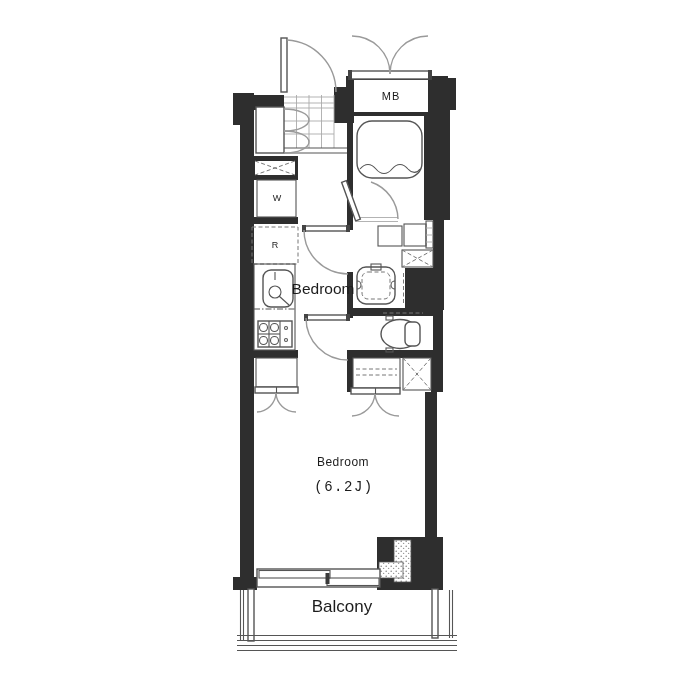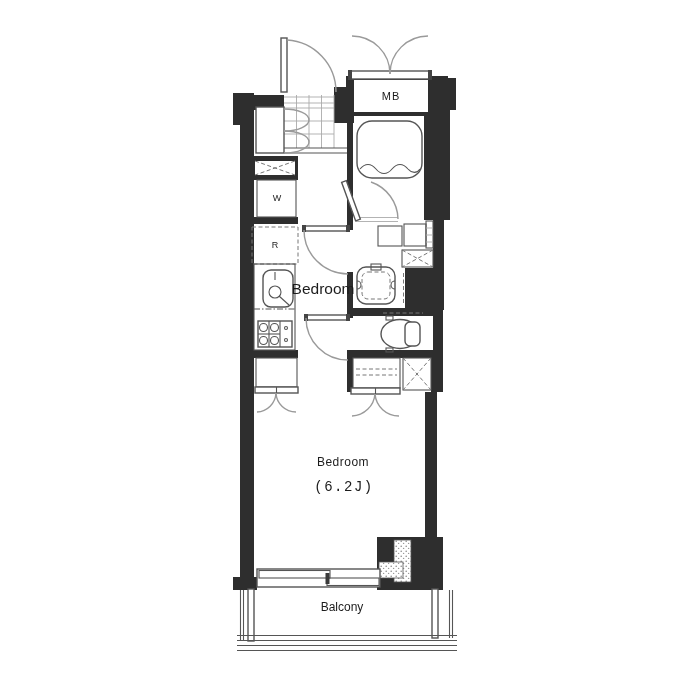--- a/index.html
+++ b/index.html
@@ -6,21 +6,21 @@
   .canvas{position:relative;width:700px;height:700px;background:#fff;overflow:hidden;
           font-family:"Liberation Sans",sans-serif;}
   .canvas svg{position:absolute;left:0;top:0;}
   .lbl{position:absolute;transform:translate(-50%,-50%);color:#1c1c1c;white-space:nowrap;
        font-family:"Liberation Sans",sans-serif;}
   .lbl-mb{font-size:11px;letter-spacing:1px;}
   .lbl-tiny{font-size:9px;}
   .lbl-kitchen{font-size:15.5px;}
   .lbl-bedroom{font-size:12px;letter-spacing:.5px;}
   .lbl-size{font-size:14px;letter-spacing:1.5px;font-family:Liberation Mono, monospace;}
-  .lbl-balcony{font-size:12px;}
+  .lbl-balcony{font-size:17px;}
   .wall{fill:var(--wall,#2e2e2e);}
   .fix{fill:#fff;stroke:var(--line,#555);stroke-width:1.4;}
   .fixthin{fill:none;stroke:var(--line,#555);stroke-width:1.1;}
   .arc{fill:none;stroke:var(--arc,#9a9a9a);stroke-width:1.4;}
   .grid{stroke:#aaa;stroke-width:.9;}
   .dash{fill:none;stroke:#777;stroke-width:1;stroke-dasharray:4 2.5;}
 </style>
 </head>
 <body>
 

